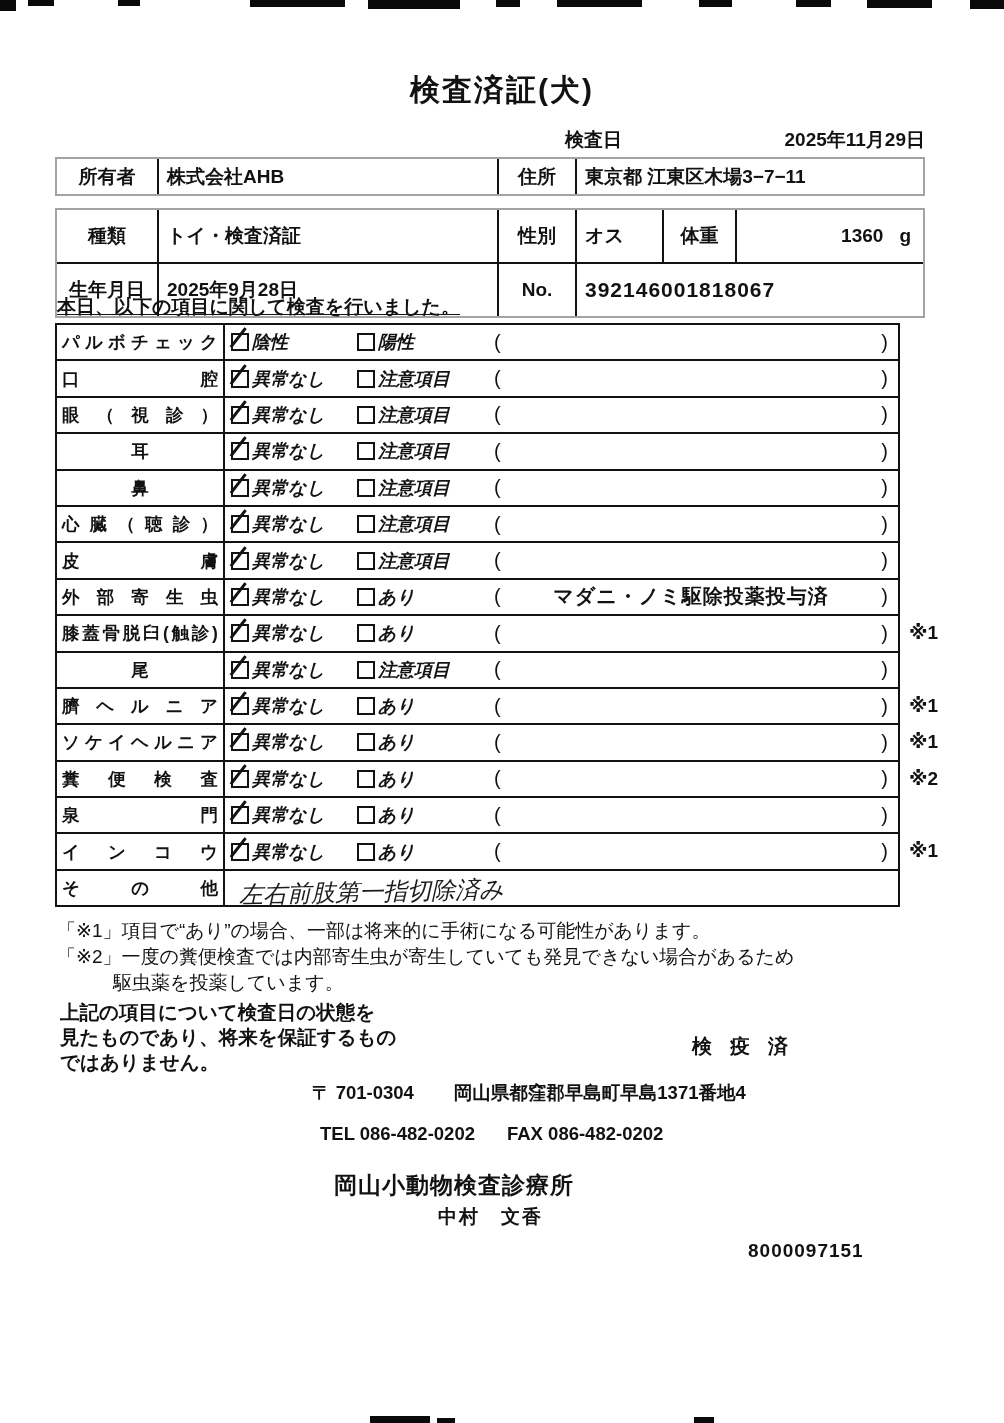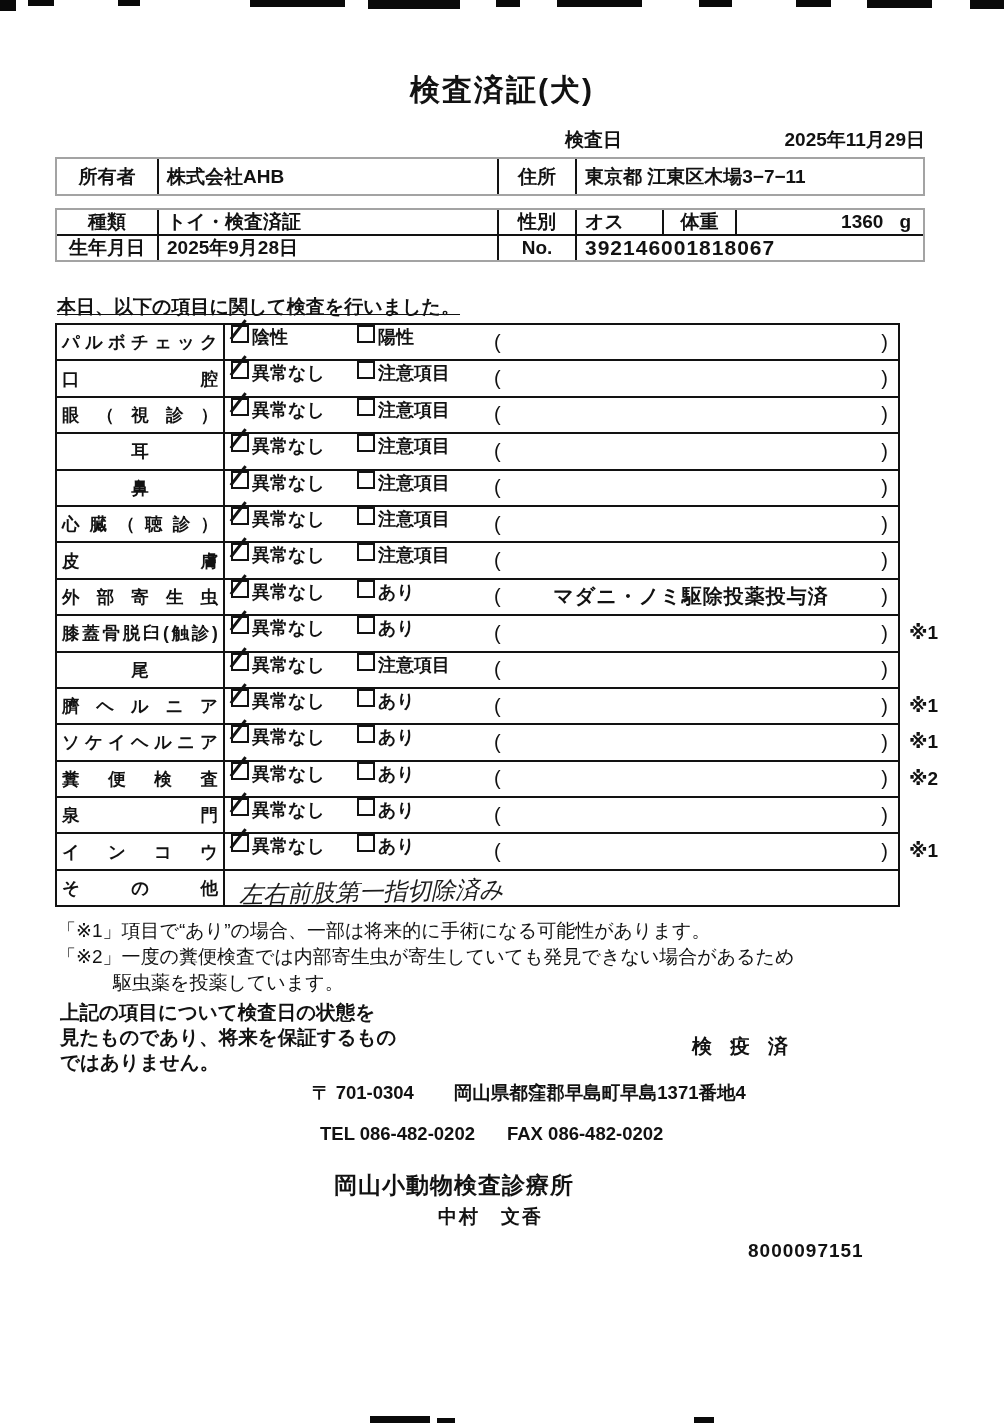--- a/index.html
+++ b/index.html
@@ -14,40 +14,40 @@
   
   .doc-title{top:70px;left:0;width:100%;text-align:center;font-size:30px;font-weight:bold;letter-spacing:2px;}
   
   .insp-label{top:127px;left:565px;font-size:19px;font-weight:bold;}
   .insp-value{top:127px;right:79px;font-size:19px;font-weight:bold;}
   
   .info-table{left:55px;width:870px;border:2px solid #a3a3a3;box-sizing:border-box;background:#fff;}
   .t1{top:157px;}
   .t2{top:208px;}
   .info-row{display:grid;height:35px;}
-  .t2 .info-row{height:24px;}
+  .t2 .info-row{height:52px;}
   .t2 .info-row + .info-row{border-top:2px solid #121212;}
   .r-owner{grid-template-columns:100px 340px 78px 1fr;}
   .r-pet1{grid-template-columns:100px 340px 78px 87px 73px 1fr;}
   .r-pet2{grid-template-columns:100px 340px 78px 1fr;}
   .cell{display:flex;align-items:center;font-size:19px;font-weight:bold;padding:0 8px;box-sizing:border-box;border-left:2px solid #121212;white-space:nowrap;overflow:hidden;}
   .cell:first-child{border-left:none;}
   .cell.lab{justify-content:center;padding:0 2px;}
   .cell.num{font-size:21px;letter-spacing:1px;}
   .cell.weight{justify-content:flex-end;padding-right:12px;}
   .cell.weight .unit{margin-left:16px;font-weight:bold;}
   
   .intro{top:294px;left:57px;font-size:19px;font-weight:bold;text-decoration:underline;}
   
   .chk-table{position:absolute;top:323px;left:55px;width:845px;border:2px solid #121212;box-sizing:border-box;background:#fff;}
   .chk-row{display:flex;align-items:stretch;height:34.4px;position:relative;}
   .chk-row + .chk-row{border-top:2px solid #121212;}
   .chk-label{width:168px;flex:none;box-sizing:border-box;border-right:2px solid #121212;display:flex;align-items:center;justify-content:space-between;padding:0 5px;font-size:17.5px;font-weight:bold;overflow:hidden;}
   .chk-label.single{justify-content:center;}
-  .chk-opt{display:flex;align-items:flex-start;font-size:18px;font-weight:bold;box-sizing:border-box;}
+  .chk-opt{display:flex;align-items:center;font-size:18px;font-weight:bold;box-sizing:border-box;font-style:italic;}
   .chk-opt.o1{width:130px;flex:none;padding-left:6px;}
   .chk-opt.o2{width:135px;flex:none;padding-left:2px;}
   .checkbox{width:14px;height:14px;border:2px solid #121212;margin-right:3px;position:relative;flex:none;}
   .checkbox.checked::after{content:'';position:absolute;width:24px;height:3px;background:#121212;left:-1px;bottom:1px;transform:rotate(-52deg);transform-origin:0 100%;}
   .chk-parens{flex:1;display:flex;align-items:center;font-size:19px;padding:0 10px 0 4px;font-weight:bold;}
   .chk-note{flex:1;text-align:center;font-size:20px;font-weight:bold;letter-spacing:1px;}
   .paren{font-weight:normal;font-size:20px;}
   .paren-close{margin-left:auto;}
   .chk-mark{position:absolute;right:-40px;top:5px;font-size:19px;font-weight:bold;}
   .chk-handwritten{flex:1;display:flex;align-items:center;padding-left:14px;font-size:24px;font-style:italic;font-weight:normal;transform:rotate(-1.2deg);color:#1c1c1c;white-space:nowrap;}

